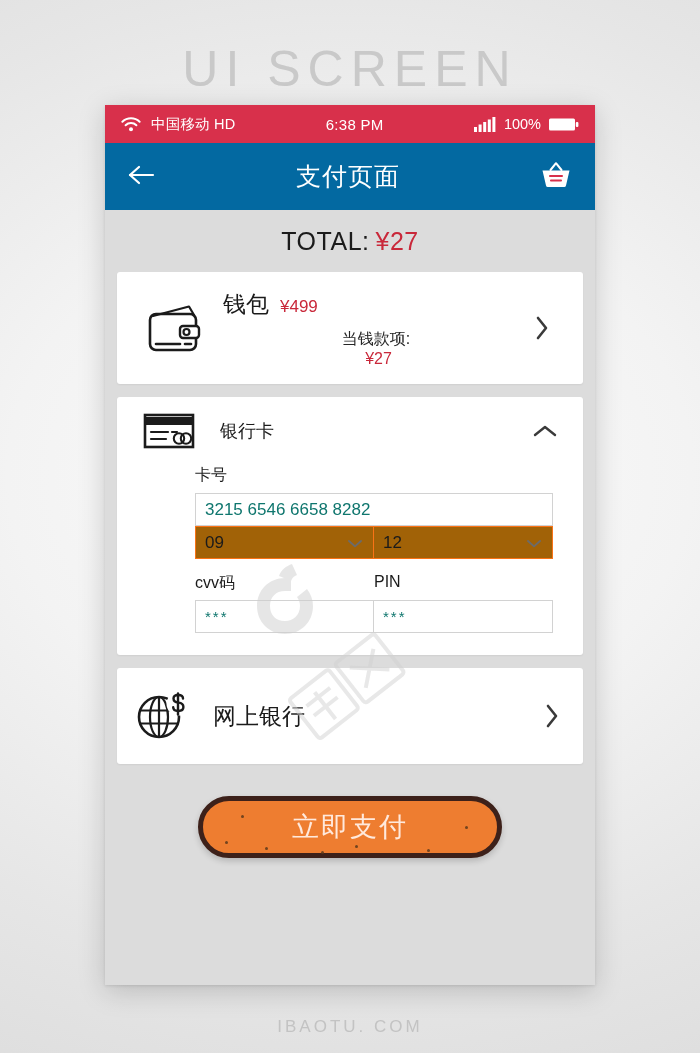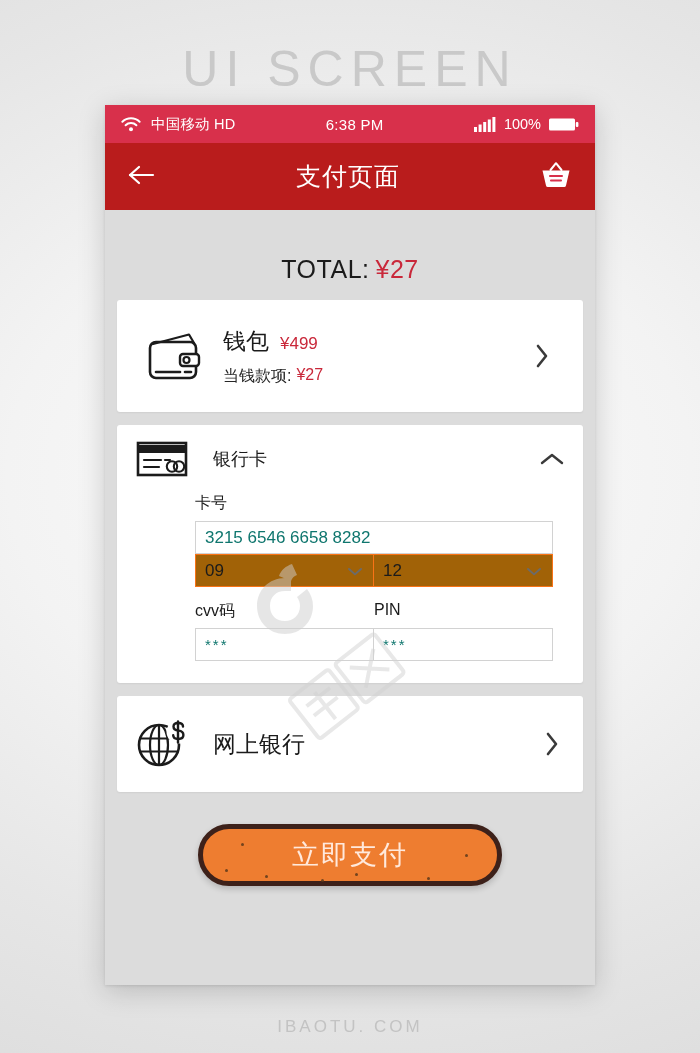--- a/index.html
+++ b/index.html
@@ -78,21 +78,21 @@
   .sb-right { display: flex; align-items: center; gap: 8px; flex: 0 0 auto; }
   .carrier { font-size: 14.5px; letter-spacing: .2px; }
   .battery-pct { font-size: 14.5px; }
 
   .wifi-icon svg, .signal-icon svg, .battery-icon svg { display: block; }
 
   
   #title-bar {
     position: relative;
     height: 67px;
-    background: #b91c1c;
+    background: #0369a1;
     display: flex;
     align-items: center;
     padding: 0 20px;
     box-sizing: border-box;
   }
   #back-button {
     width: 34px; height: 34px;
     display: flex; align-items: center; justify-content: center;
     cursor: pointer;
   }
@@ -109,21 +109,20 @@
     cursor: pointer;
   }
 
   
   #content {
     position: relative;
     height: 629px;
     background: #dcdcdc;
     padding: 0 12px;
     box-sizing: border-box;
-    margin-top: 28px;
   }
 
   #total-row {
     height: 62px;
     display: flex;
     align-items: center;
     justify-content: center;
     font-size: 25px;
     color: #1b1b1b;
     letter-spacing: .5px;
@@ -138,29 +137,29 @@
     position: relative;
   }
 
   
   #wallet-card { height: 112px; display: flex; align-items: center; padding: 0 28px; box-sizing: border-box; cursor: pointer; }
   #wallet-card .icon-wrap { width: 78px; flex: 0 0 auto; display:flex; align-items:center; }
   #wallet-card .texts { flex: 1 1 auto; }
   .wallet-line1 { display: flex; align-items: baseline; }
   .wallet-name { font-size: 23px; color: #1b1b1b; }
   .wallet-balance { font-size: 17px; color: #c9283a; margin-left: 11px; }
-  .wallet-line2 { margin-top: 9px; font-size: 16px; color: #262626; display:flex; align-items: flex-start;}
+  .wallet-line2 { margin-top: 9px; font-size: 16px; color: #262626; display:flex; align-items: center; flex-direction: column;}
   .wallet-line2 .amt { color: #c9283a; }
   .chev-right { flex: 0 0 auto; width: 26px; display:flex; align-items:center; justify-content:center; }
 
   
   #bank-card { padding: 0 0 22px 0; }
   #bank-card-header {
     height: 68px; display: flex; align-items: center;
-    padding: 0 18px; box-sizing: border-box; cursor: pointer;
+    padding: 0 25px; box-sizing: border-box; cursor: pointer;
   }
   #bank-card-header .icon-wrap { width: 78px; flex: 0 0 auto; display: flex; align-items: center;}
   #bank-card-header .label { flex: 1 1 auto; font-size: 18px; color: #1b1b1b; }
   #bank-card-body { padding: 0 30px 0 78px; }
 
   .field-label {
     font-size: 16px;
     color: #1b1b1b;
     margin-bottom: 7px;
   }

